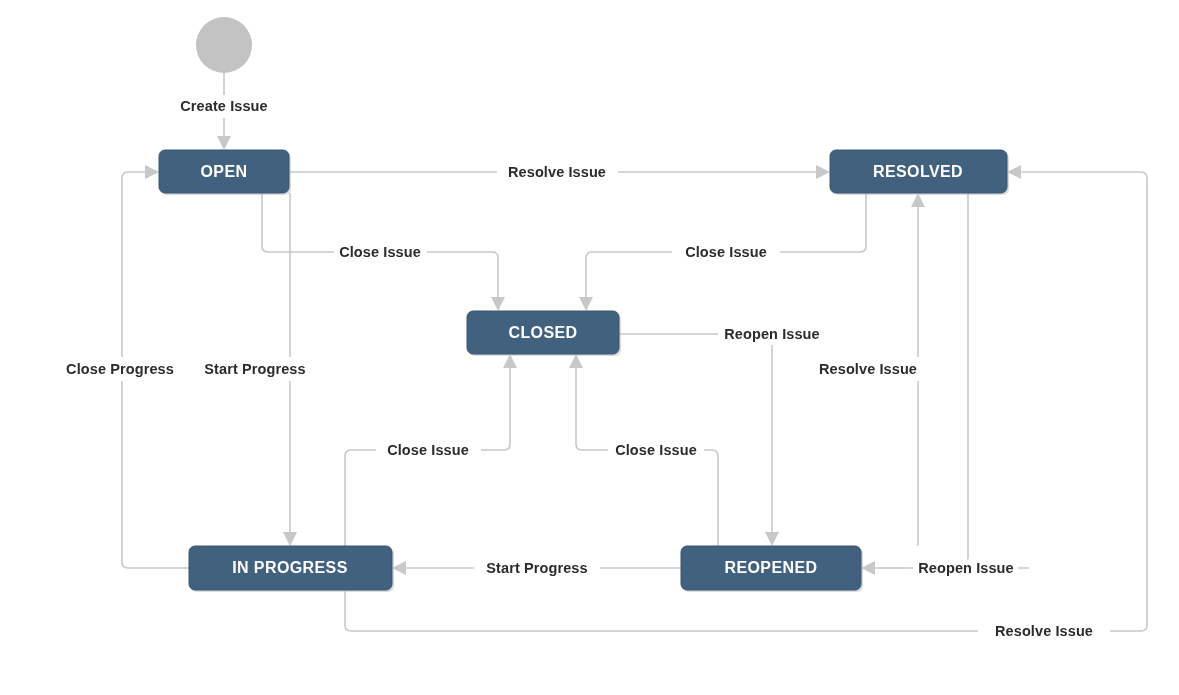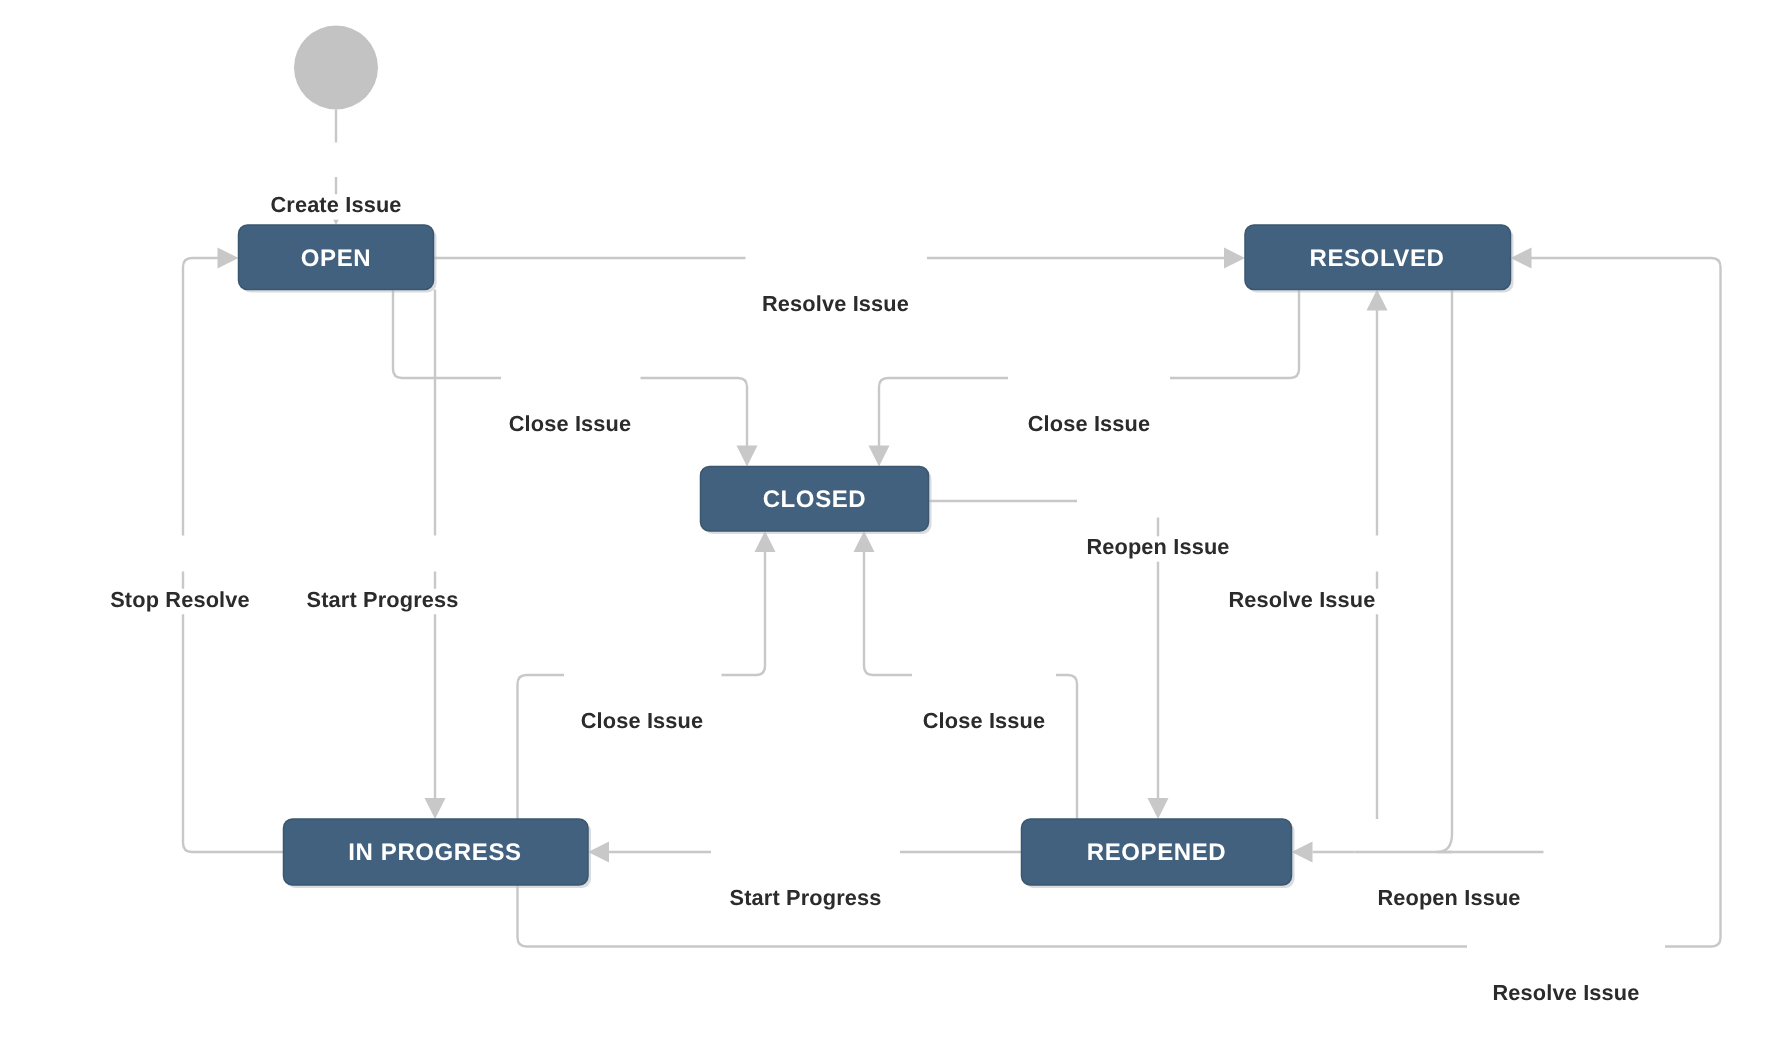--- a/index.html
+++ b/index.html
@@ -66,21 +66,20 @@
     font-family: "Liberation Sans", sans-serif;
     font-size: 14.5px;
     font-weight: bold;
     color: #2b2b2b;
     white-space: nowrap;
     background: #ffffff;
     padding: 0 5px;
     line-height: 17px;
     transform: translate(-50%, -50%);
     letter-spacing: 0.1px;
-    margin-top: 32px;
   }
 </style>
 </head>
 <body>
 
 <div id="diagram-root">
 
   <svg class="canvas" viewBox="0 0 1179 695">
 
     <g>
@@ -198,20 +197,20 @@
 
   </svg>
 
   <div class="edge-label" style="left:224px;  top:106px;">Create Issue</div>
   <div class="edge-label" style="left:557px;  top:172px;">Resolve Issue</div>
   <div class="edge-label" style="left:380px;  top:252px;">Close Issue</div>
   <div class="edge-label" style="left:726px;  top:252px;">Close Issue</div>
   <div class="edge-label" style="left:772px;  top:334px;">Reopen Issue</div>
   <div class="edge-label" style="left:868px;  top:369px;">Resolve Issue</div>
   <div class="edge-label" style="left:255px;  top:369px;">Start Progress</div>
-  <div class="edge-label" style="left:120px;  top:369px;">Stop Resolve</div>
+  <div class="edge-label" style="left:120px;  top:369px;">Close Progress</div>
   <div class="edge-label" style="left:428px;  top:450px;">Close Issue</div>
   <div class="edge-label" style="left:656px;  top:450px;">Close Issue</div>
   <div class="edge-label" style="left:537px;  top:568px;">Start Progress</div>
   <div class="edge-label" style="left:966px;  top:568px;">Reopen Issue</div>
   <div class="edge-label" style="left:1044px; top:631px;">Resolve Issue</div>
 
 </div>
 
 </body></html>

